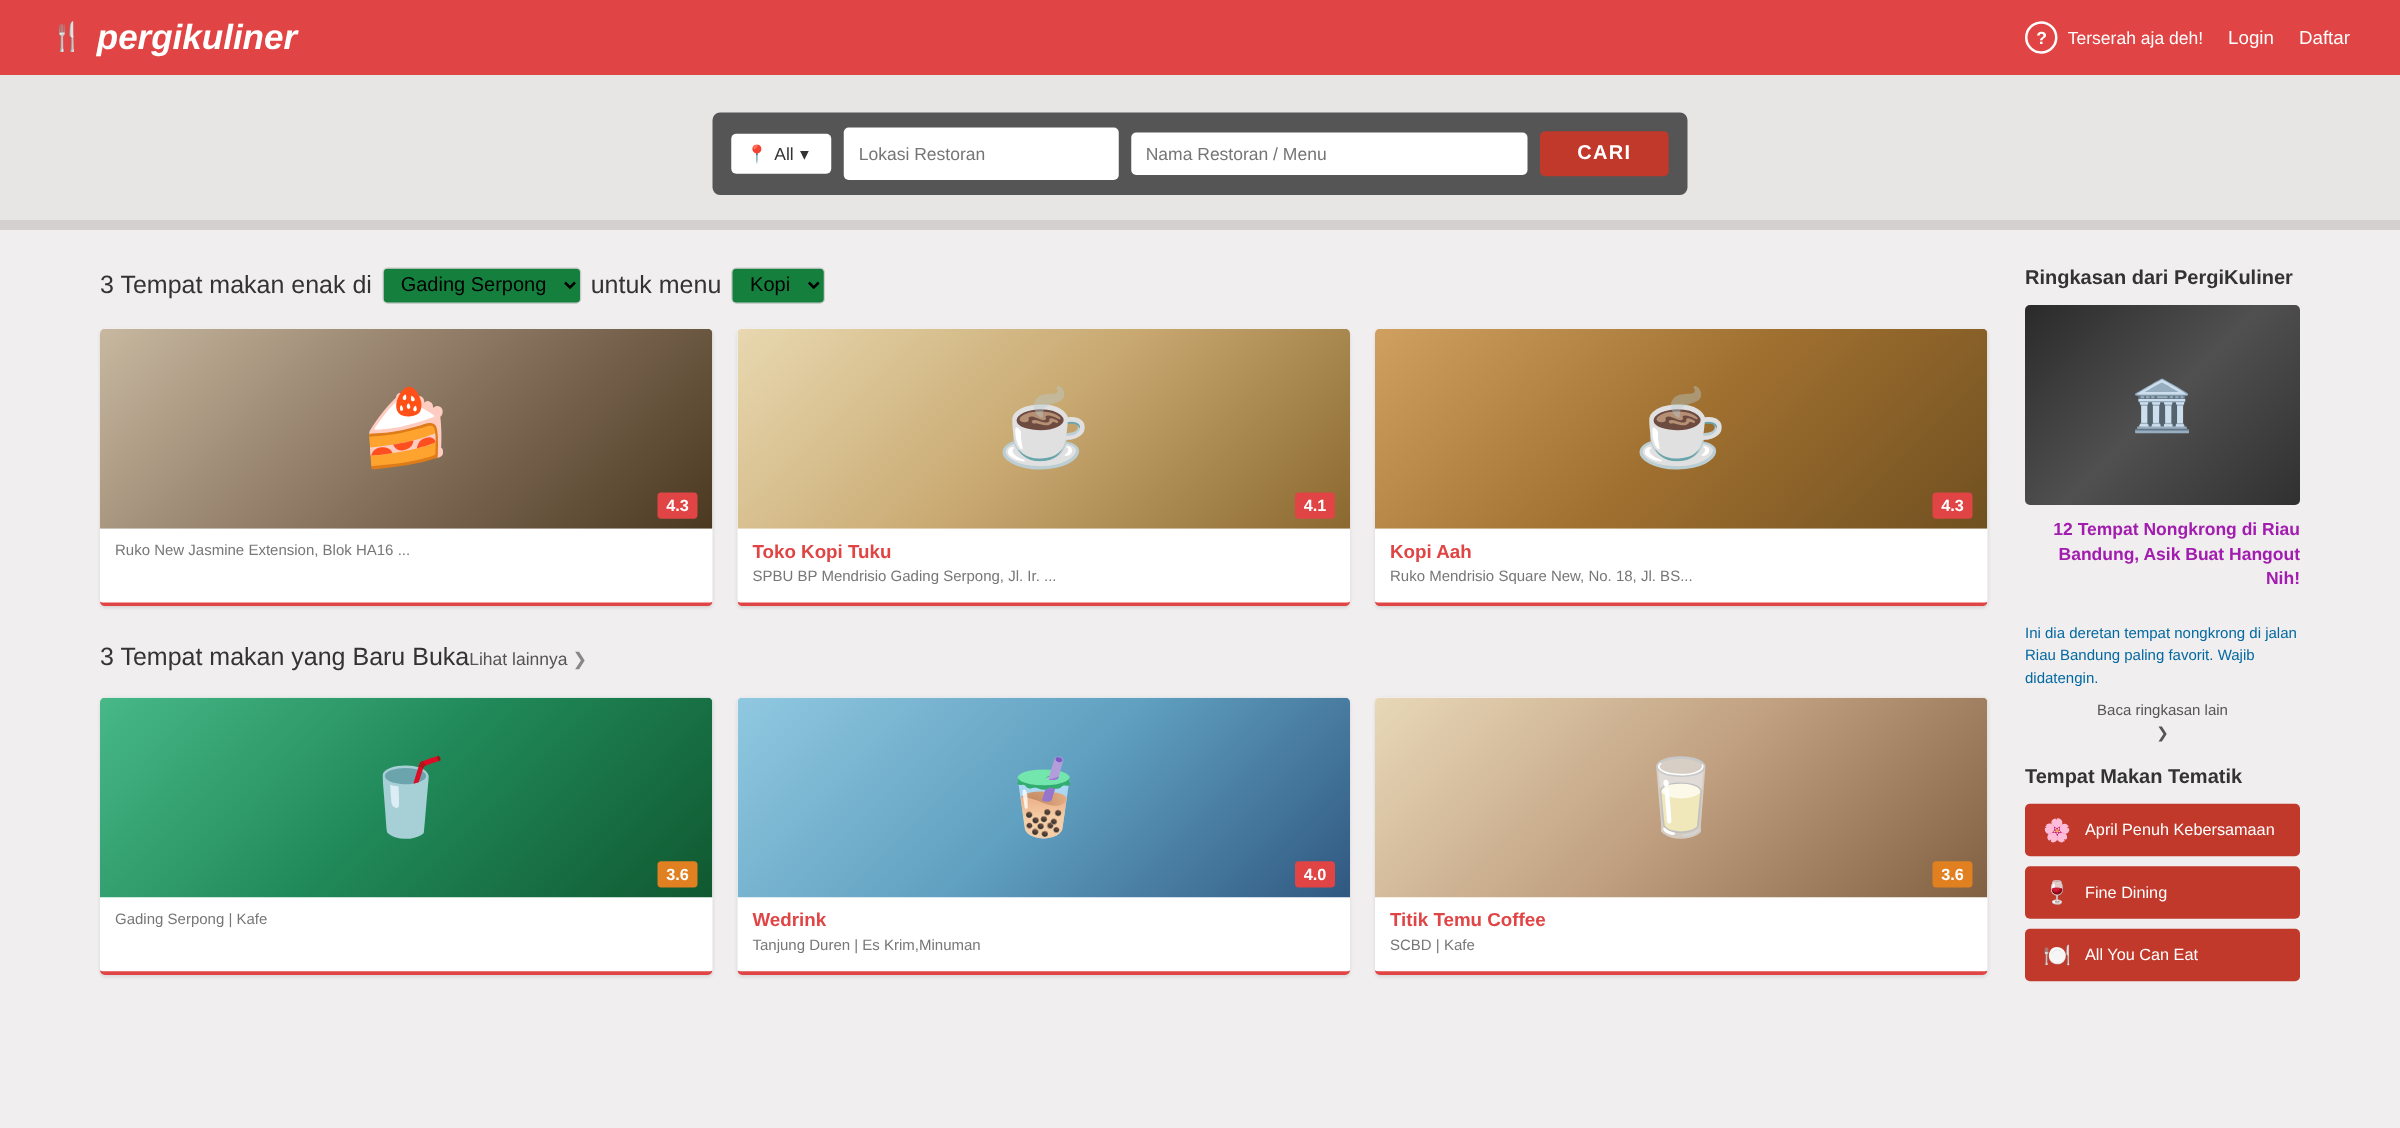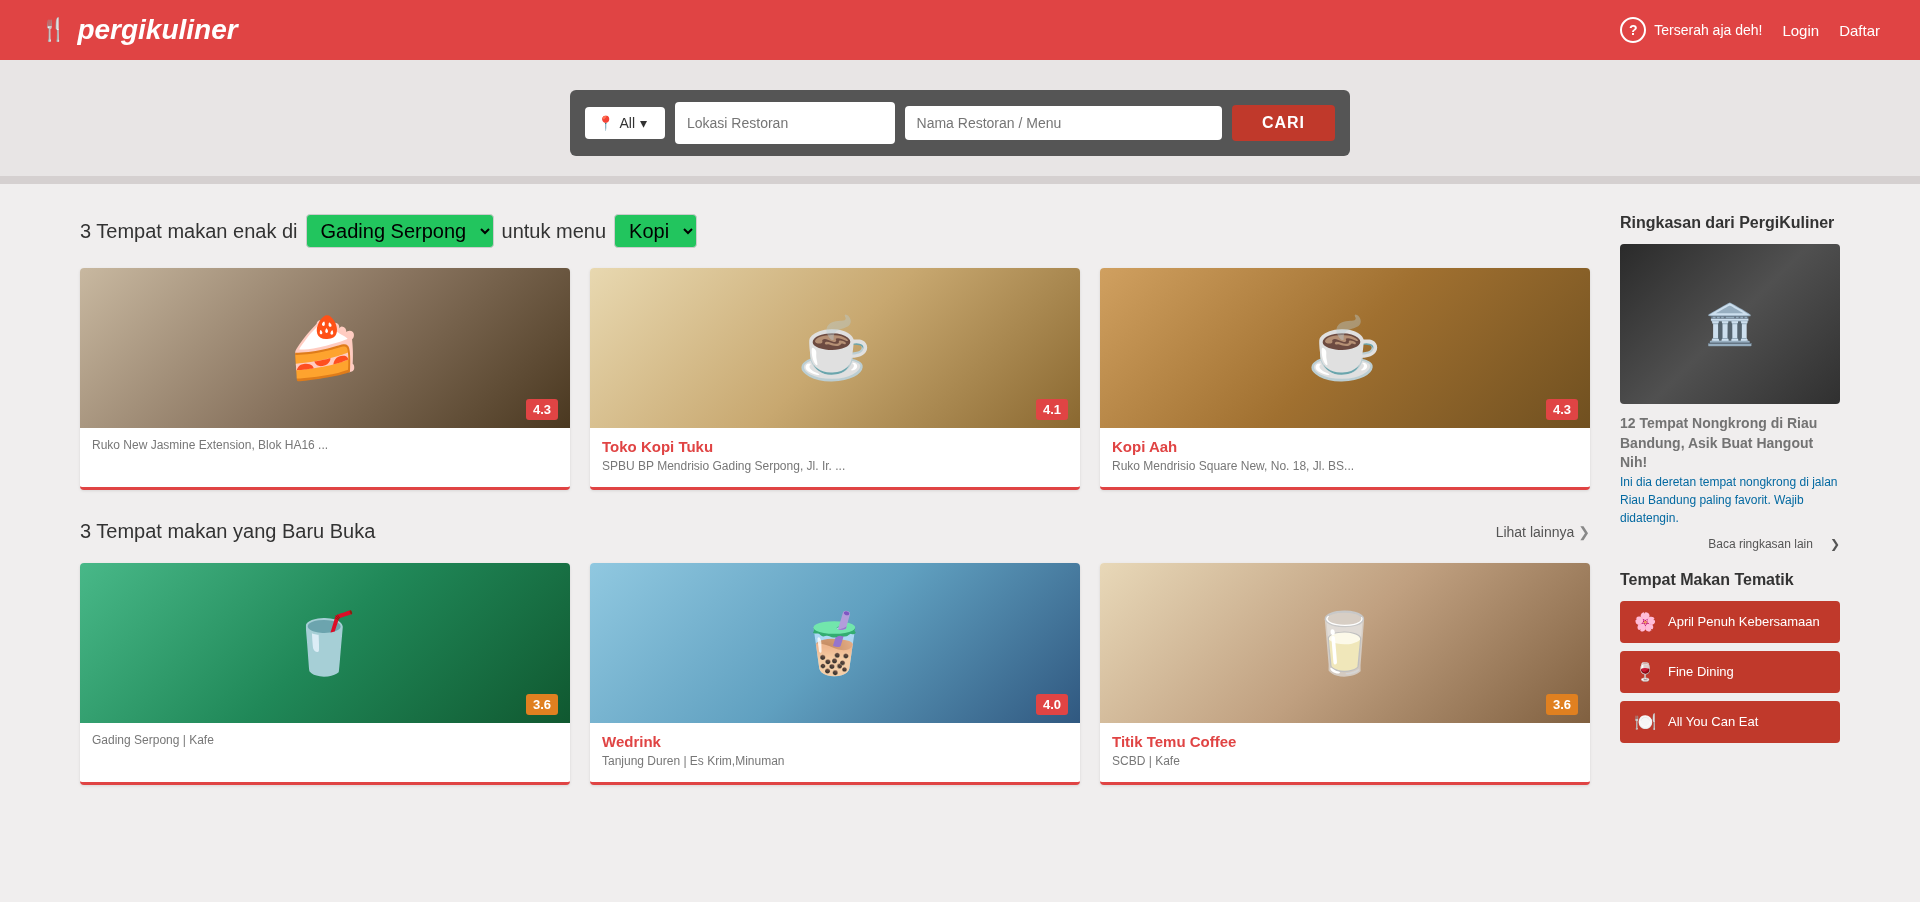--- a/index.html
+++ b/index.html
@@ -151,28 +151,28 @@
       flex-wrap: wrap;
     }
     .section-title {
       font-size: 20px;
       color: #333;
     }
     .dropdown-select {
       border: 1px solid #ccc;
       border-radius: 4px;
       padding: 4px 10px;
-      font-size: 20px;
-      background: #22c55e;
+      font-size: 16px;
+      background: #15803d;
       cursor: pointer;
     }
     .section-header-row {
       display: flex;
       align-items: center;
-      justify-content: space-between;
+      justify-content: flex-start;
       margin-bottom: 20px;
     }
     .lihat-lainnya {
       color: #555;
       font-size: 14px;
       cursor: pointer;
       display: flex;
       align-items: center;
       gap: 4px;
     }
@@ -333,42 +333,44 @@
     }
     .ringkasan-image-inner {
       width: 100%;
       height: 100%;
       background: linear-gradient(135deg, #2a2a2a, #505050, #303030);
       display: flex;
       align-items: center;
       justify-content: center;
     }
     .ringkasan-headline {
-      color: #737373;
+      color: #a21caf;
       font-size: 14px;
       font-weight: bold;
       line-height: 1.4;
-      margin-bottom: 0;
-      cursor: pointer;
+      margin-bottom: 24px;
+      cursor: pointer;
+      text-align: right;
     }
     .ringkasan-desc {
       color: #0369a1;
       font-size: 12px;
       line-height: 1.5;
       margin-bottom: 10px;
     }
     .baca-ringkasan {
       color: #555;
       font-size: 12px;
       cursor: pointer;
       display: flex;
       align-items: center;
-      gap: 17px;
+      gap: 4px;
       justify-content: flex-end;
       margin-bottom: 20px;
+      flex-direction: column;
     }
     .tematik-title {
       font-size: 16px;
       color: #333;
       font-weight: bold;
       margin-bottom: 12px;
     }
     .tematik-btn {
       background: #c0392b;
       color: white;

